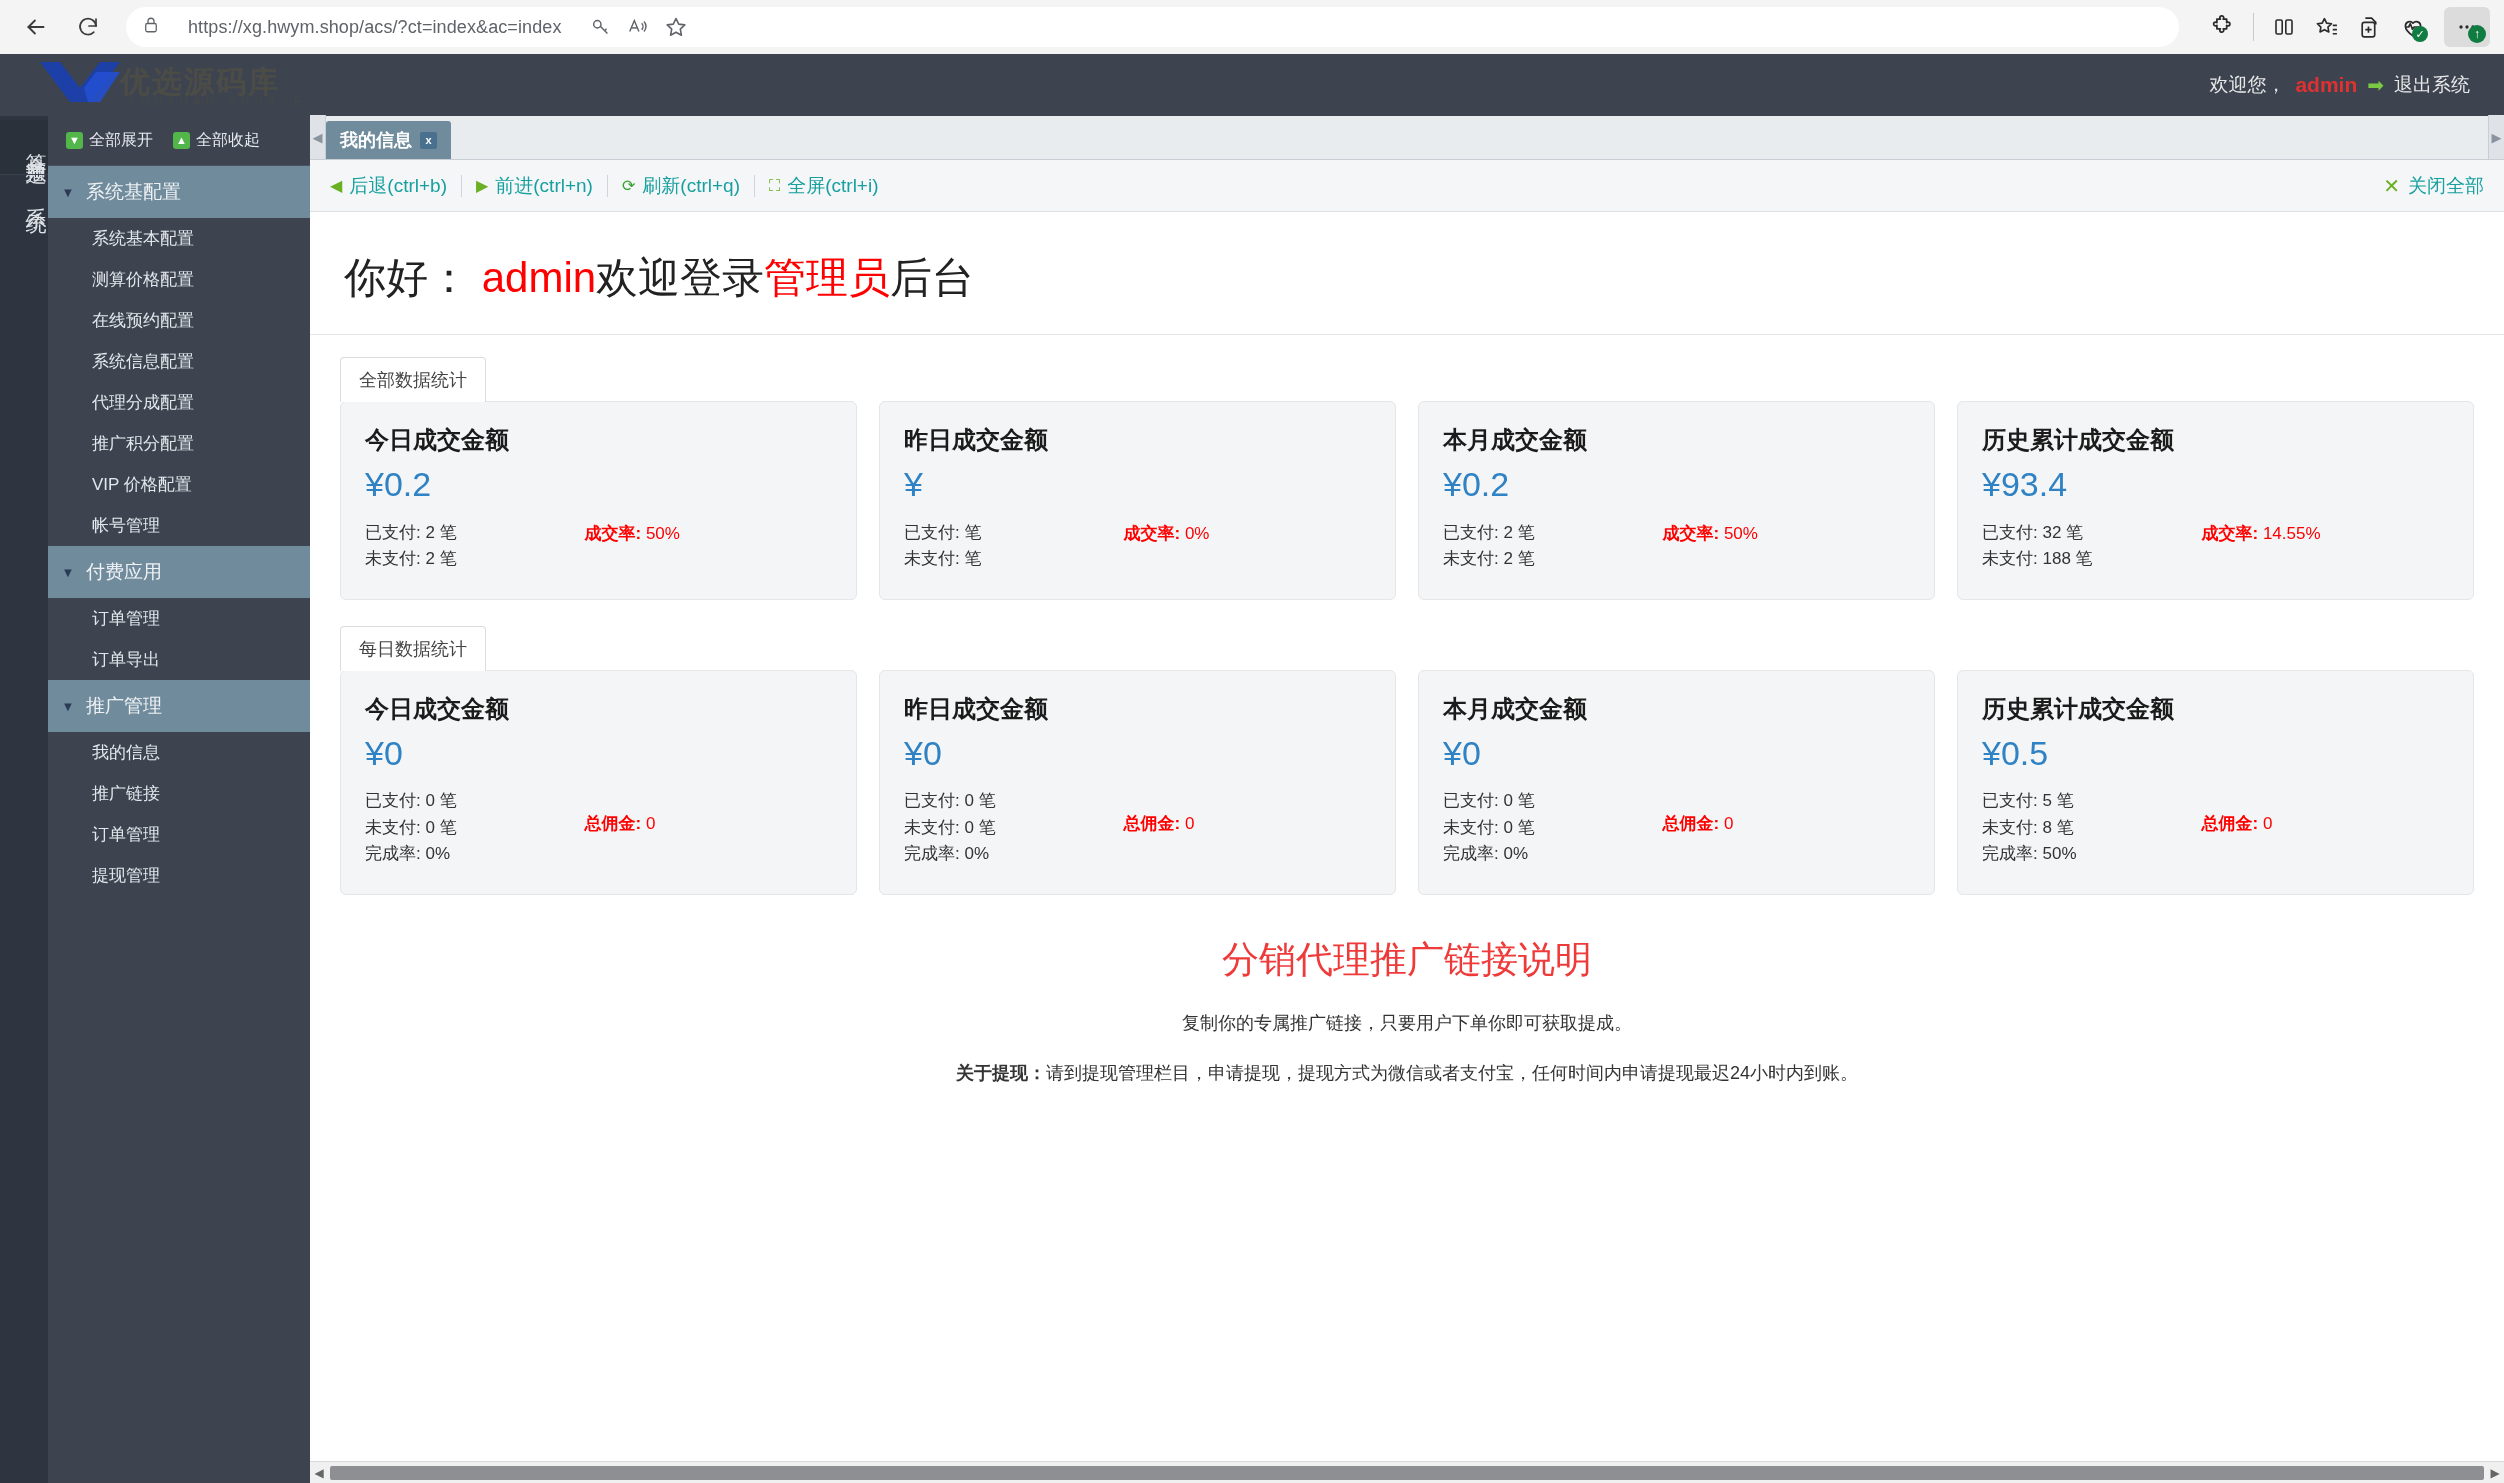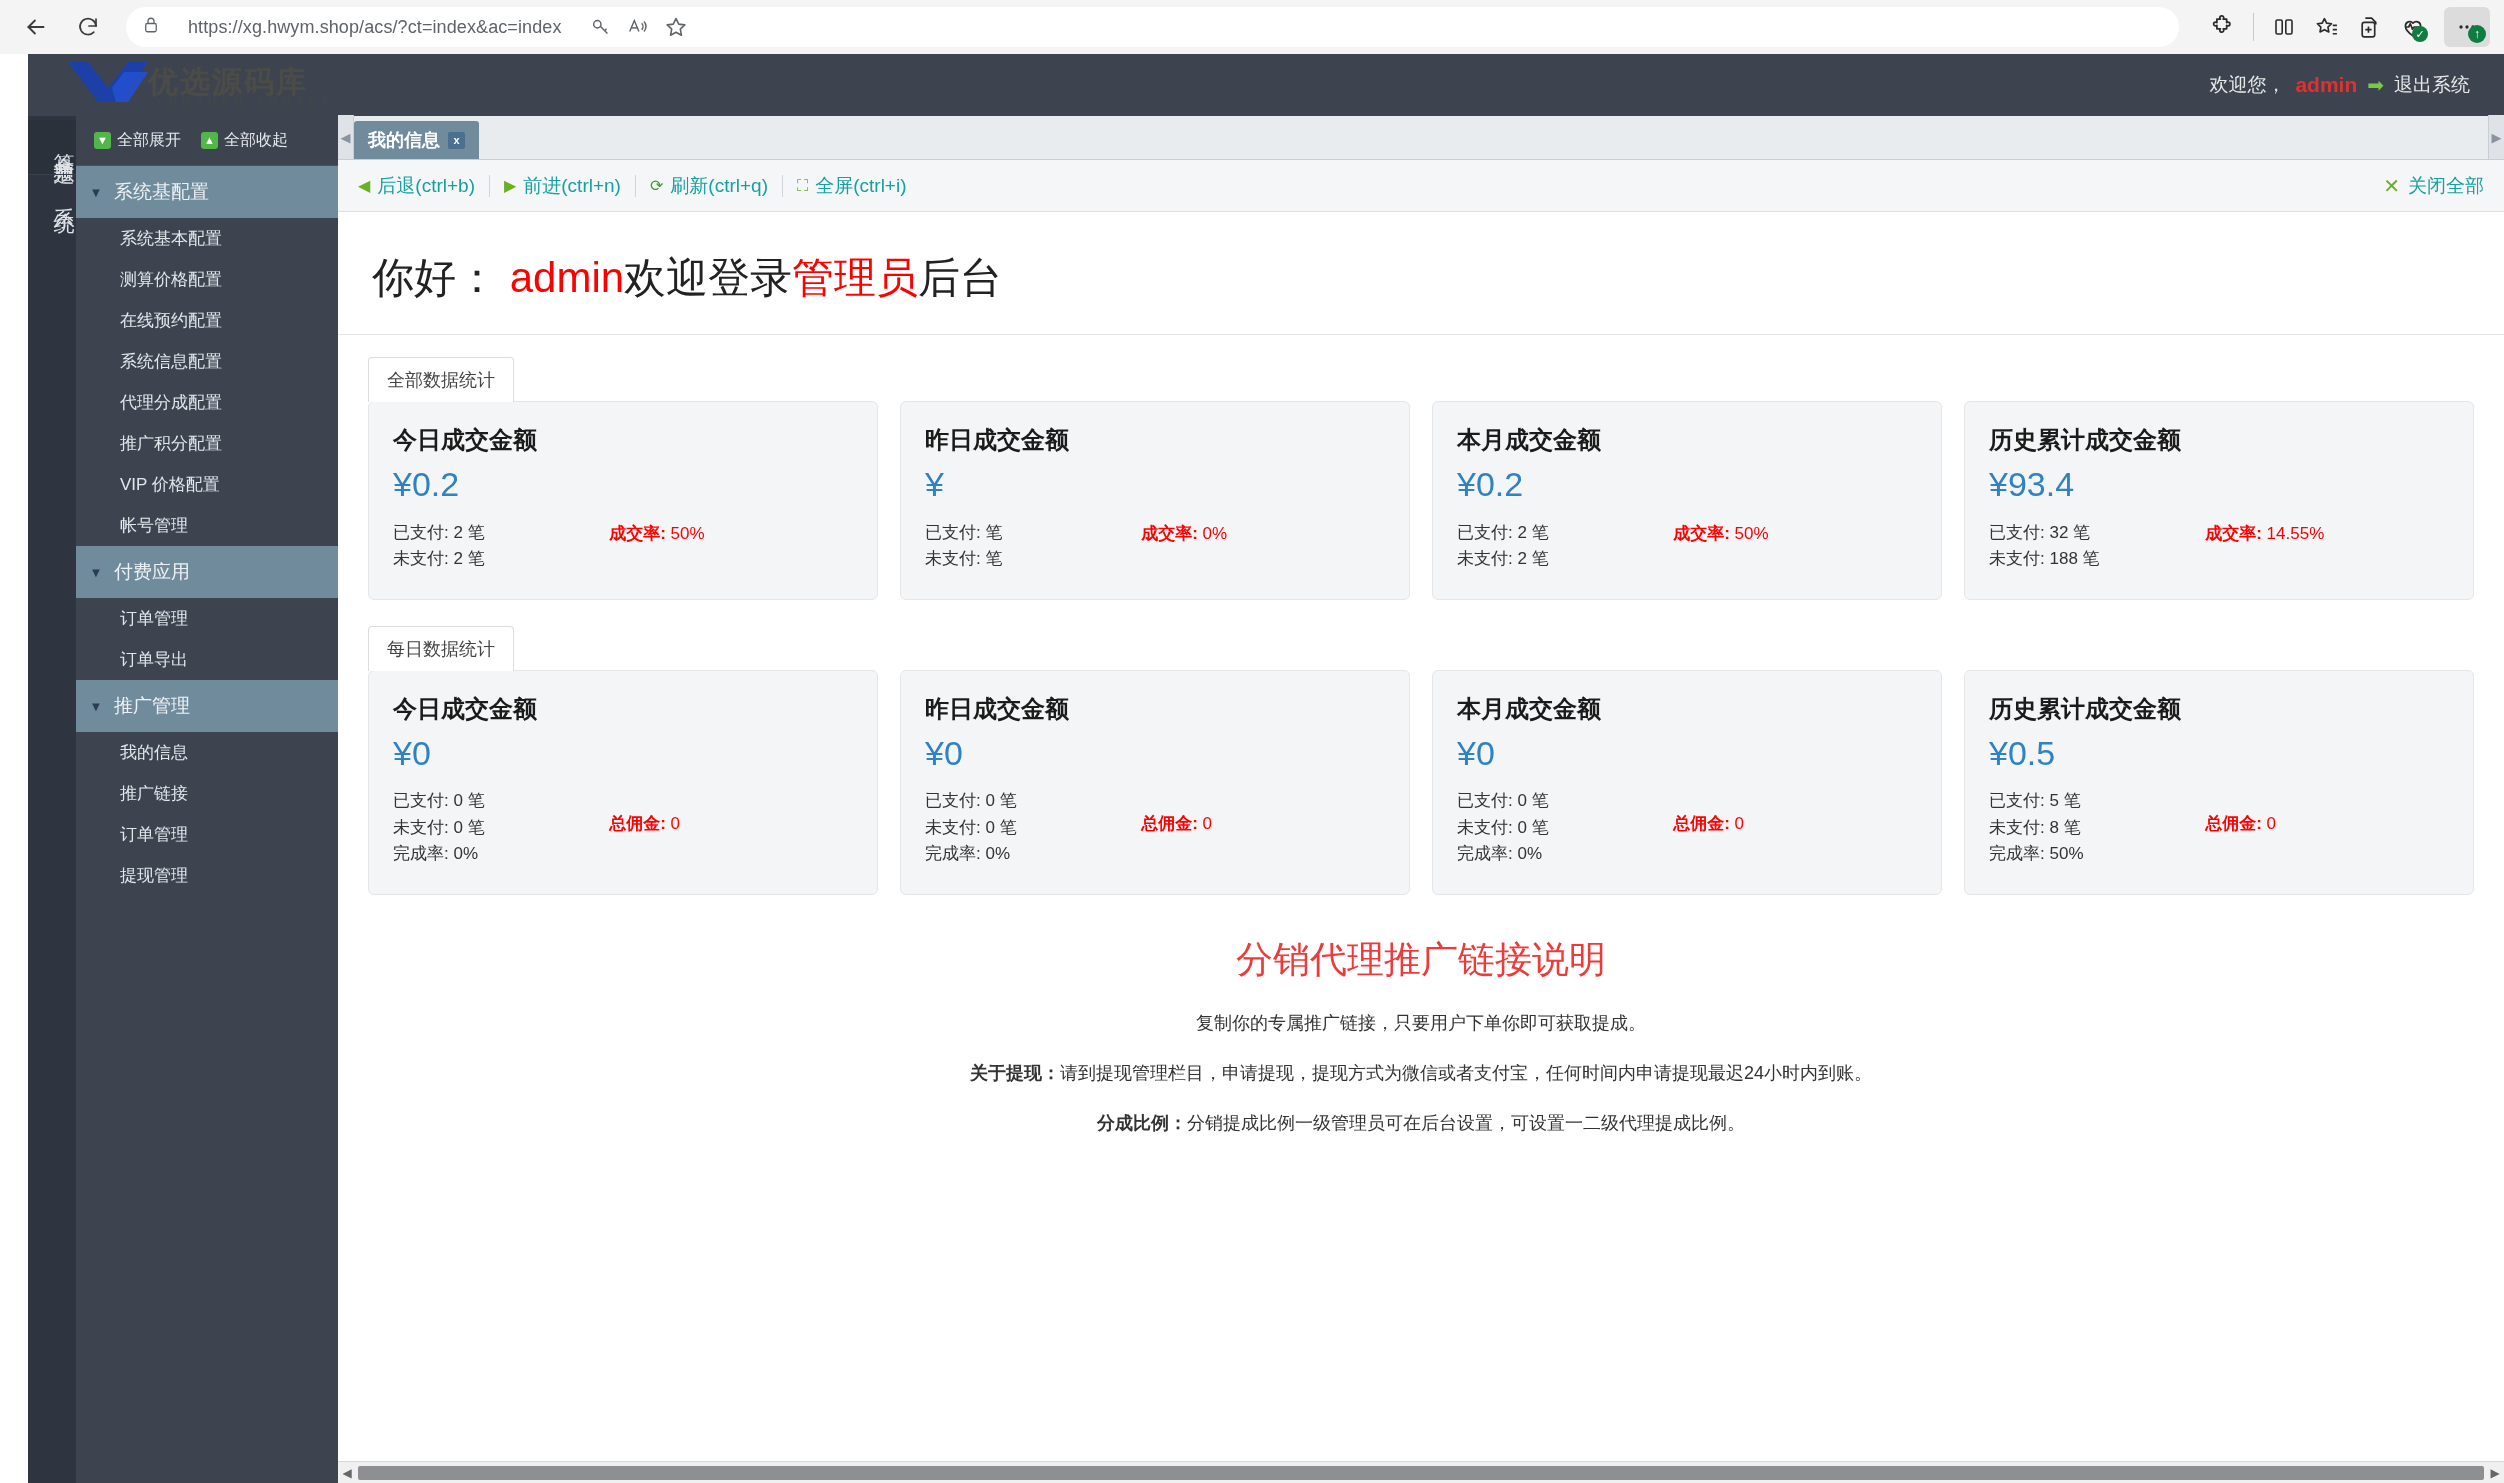--- a/index.html
+++ b/index.html
@@ -66,21 +66,21 @@
     background: #107c41; color: #fff; font-size: 12px;
     display:flex; align-items:center; justify-content:center;
   }
   .badge-check {
     position:absolute; right:-2px; bottom:-2px;
     width:16px;height:16px;border-radius:50%;background:#107c41;color:#fff;
     font-size:11px;display:flex;align-items:center;justify-content:center;
   }
 
   
-  .app { display:flex; flex-direction: column; height: calc(1483px - 54px); padding-left: 28px; }
+  .app { display:flex; flex-direction: column; height: calc(1483px - 54px); }
 
   .app-header {
     height: 62px;
     background: #3d4450;
     display: flex;
     align-items: center;
     position: relative;
     flex: none;
   }
   .logo-wrap {
@@ -552,21 +552,20 @@
               </div>
             </div>
 
           </div>
         </div>
 
         <div class="promo">
           <h2>分销代理推广链接说明</h2>
           <p>复制你的专属推广链接，只要用户下单你即可获取提成。</p>
           <p><b>关于提现：</b><span>请到提现管理栏目，申请提现，提现方式为微信或者支付宝，任何时间内申请提现最迟24小时内到账。</span></p>
-          <p><b>分成比例：</b><span>分销提成比例一级管理员可在后台设置，可设置一二级代理提成比例。</span></p>
         </div>
 
         <div class="hscroll">
           <span class="arrow">◀</span>
           <span class="thumb"></span>
           <span class="arrow">▶</span>
         </div>
 
       </div>
     </div>

